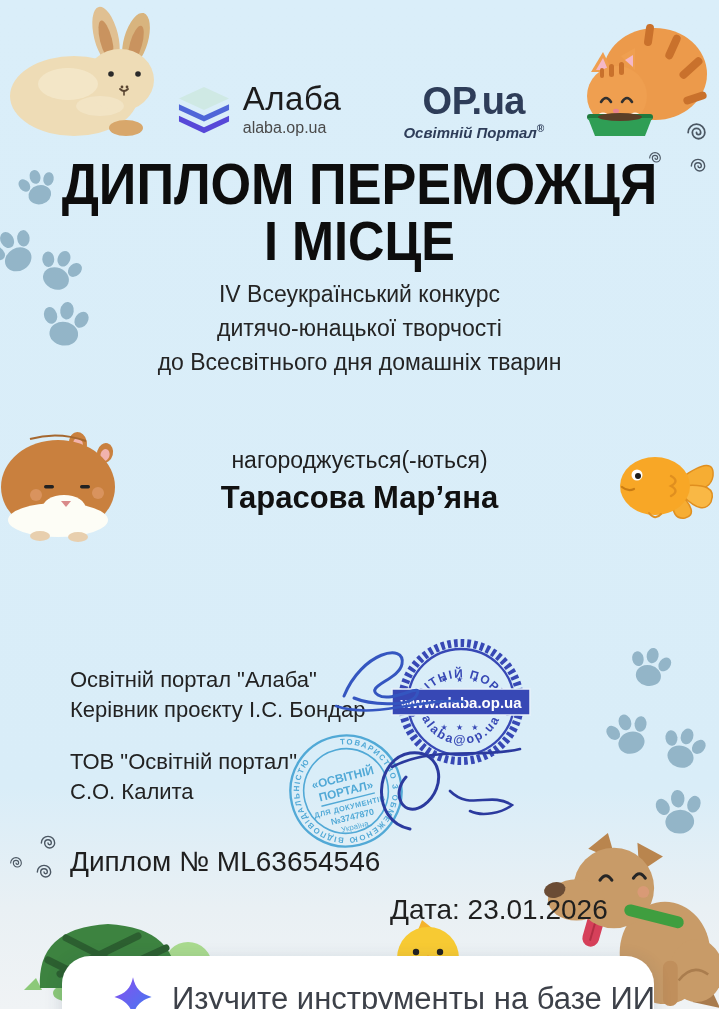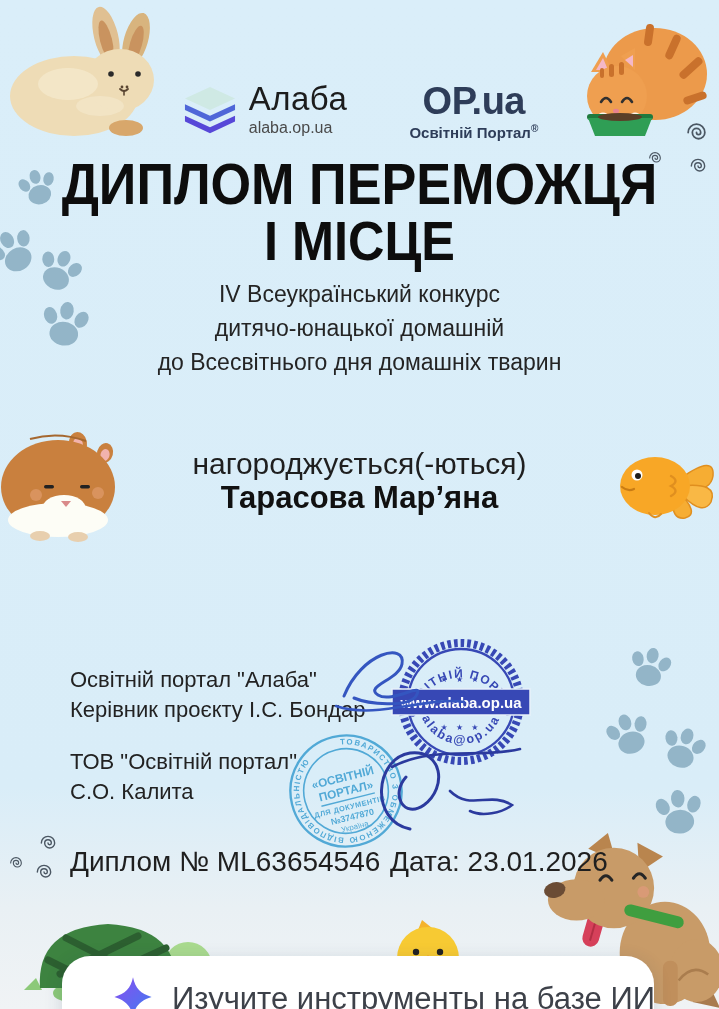--- a/index.html
+++ b/index.html
@@ -12,39 +12,39 @@
   
   .paw{color:#93b5c8;}
   .swirl{color:#4b5763;}
   
   .logos{top:82px;left:0;width:100%;display:flex;justify-content:center;gap:62px;align-items:flex-start;}
   .alaba{display:flex;align-items:center;gap:10px;}
   .alaba-name{font-size:33px;color:#1c1c1c;letter-spacing:.5px;line-height:34px;}
   .alaba-domain{font-size:16px;color:#4a4a4a;line-height:24px;}
   .opua{display:flex;flex-direction:column;align-items:center;text-align:right;}
   .opua-name{font-size:38px;font-weight:800;color:#2e3d59;line-height:38px;letter-spacing:-.5px;}
-  .opua-sub{font-size:15px;font-weight:700;color:#2e3d59;margin-top:3px;}
+  .opua-sub{font-size:15px;font-weight:700;color:#2e3d59;margin-top:3px;font-style:italic;}
   .opua-sub sup{font-size:10px;}
   
   .title-line{left:0;width:100%;text-align:center;font-weight:800;color:#0d0d0d;transform:scaleX(.9);letter-spacing:0;}
   .t1{top:150px;font-size:58px;}
   .t2{top:208px;font-size:56px;}
   
   .contest{top:277px;left:0;width:100%;text-align:center;font-size:23px;line-height:34px;color:#242424;}
   
-  .award-label{top:447px;left:0;width:100%;text-align:center;font-size:30px;color:#1f1f1f;}
+  .award-label{top:447px;left:0;width:100%;text-align:center;font-size:23px;color:#1f1f1f;}
   .award-name{top:480px;left:0;width:100%;text-align:center;font-size:31px;font-weight:700;color:#111;}
   
   .sig-block{left:70px;font-size:22px;line-height:30px;color:#222;}
   .b1{top:665px;}
   .b2{top:747px;}
   
   .meta{top:846px;font-size:28px;color:#1f1f1f;}
   .m1{left:70px;}
-  .m2{left:390px;}
+  .m2{left:390px;margin-top:48px;}
   
   .stamp2-wrap{transform:rotate(-14deg);}
   
   .card{left:62px;top:956px;width:592px;height:110px;background:#ffffff;border-radius:28px;
         box-shadow:0 4px 18px rgba(40,60,90,.16);display:flex;align-items:flex-start;
         padding:18px 0 0 48px;box-sizing:border-box;z-index:40;cursor:pointer;}
   .card-text{font-size:31px;color:#3d4149;font-weight:500;margin-left:16px;margin-top:7px;white-space:nowrap;}
   .z1{z-index:1;}.z2{z-index:2;}.z3{z-index:3;}.z4{z-index:4;}
   svg{display:block;overflow:visible;}
 </style>
@@ -206,21 +206,21 @@
         <span>Освітній Портал</span><sup>®</sup>
       </div>
     </div>
   </div>
 
   <div class="abs title-line t1 z4">ДИПЛОМ ПЕРЕМОЖЦЯ</div>
   <div class="abs title-line t2 z4">І МІСЦЕ</div>
 
   <div class="abs contest z3">
     <div>IV Всеукраїнський конкурс</div>
-    <div>дитячо-юнацької домашній</div>
+    <div>дитячо-юнацької творчості</div>
     <div>до Всесвітнього дня домашніх тварин</div>
   </div>
 
   <div class="abs z2" style="left:0;top:425px">
     <svg width="118" height="118" viewBox="0 0 118 118">
       <ellipse cx="78" cy="18" rx="9" ry="11" fill="#c9803e" transform="rotate(-10 78 18)"></ellipse>
       <ellipse cx="78" cy="20" rx="5" ry="7" fill="#f2b3ad" transform="rotate(-10 78 20)"></ellipse>
       <ellipse cx="105" cy="28" rx="8" ry="10" fill="#c9803e" transform="rotate(15 105 28)"></ellipse>
       <ellipse cx="105" cy="30" rx="4.5" ry="6" fill="#f2b3ad" transform="rotate(15 105 30)"></ellipse>
       <ellipse cx="58" cy="62" rx="57" ry="47" fill="#c9803e"></ellipse>

